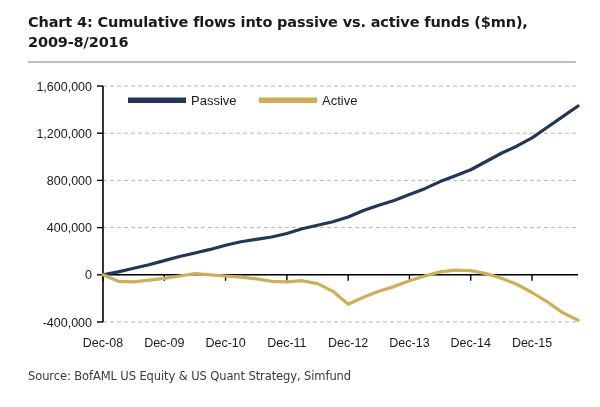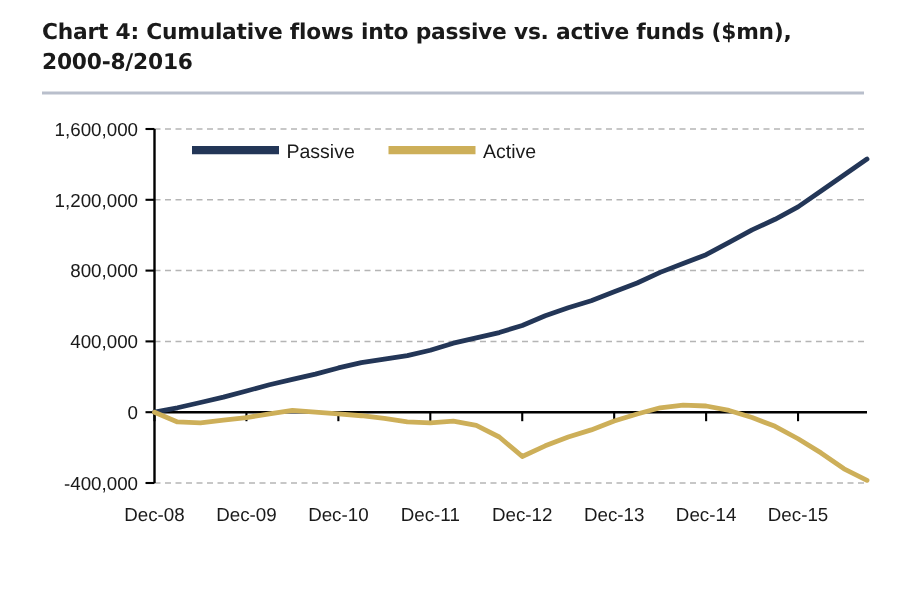--- a/index.html
+++ b/index.html
@@ -99,21 +99,21 @@
     stroke-width: 3.2;
     stroke-linejoin: round;
     stroke-linecap: round;
   }
 </style>
 </head>
 <body>
 
 <div id="figure">
 
-  <div id="chart-title">Chart 4: Cumulative flows into passive vs. active funds ($mn), 2000-8/2016</div>
+  <div id="chart-title">Chart 4: Cumulative flows into passive vs. active funds ($mn), 2009-8/2016</div>
 
   <div id="title-rule"></div>
 
   <div id="plot-wrap">
     <svg id="plot-svg" viewBox="0 0 600 296" preserveAspectRatio="none">
       <g id="gridlines-group">
           <line x1="103" y1="260" x2="578" y2="260" class="gridline"></line>
           <line x1="103" y1="212.8" x2="578" y2="212.8" class="gridline"></line>
           <line x1="103" y1="165.6" x2="578" y2="165.6" class="gridline"></line>
           <line x1="103" y1="118.4" x2="578" y2="118.4" class="gridline"></line>
@@ -164,14 +164,15 @@
         </g>
       <g id="legend-group">
           <line x1="128" y1="38.160000000000025" x2="186" y2="38.160000000000025" stroke="#233657" stroke-width="5.5"></line>
           <text x="191" y="43.160000000000025" class="legend-label">Passive</text>
           <line x1="259" y1="38.160000000000025" x2="317" y2="38.160000000000025" stroke="#cdaf59" stroke-width="5.5"></line>
           <text x="322" y="43.160000000000025" class="legend-label">Active</text>
         </g>
     </svg>
   </div>
 
+  <div id="source-note">Source: BofAML US Equity &amp; US Quant Strategy, Simfund</div>
 
 </div>
 
 </body></html>

